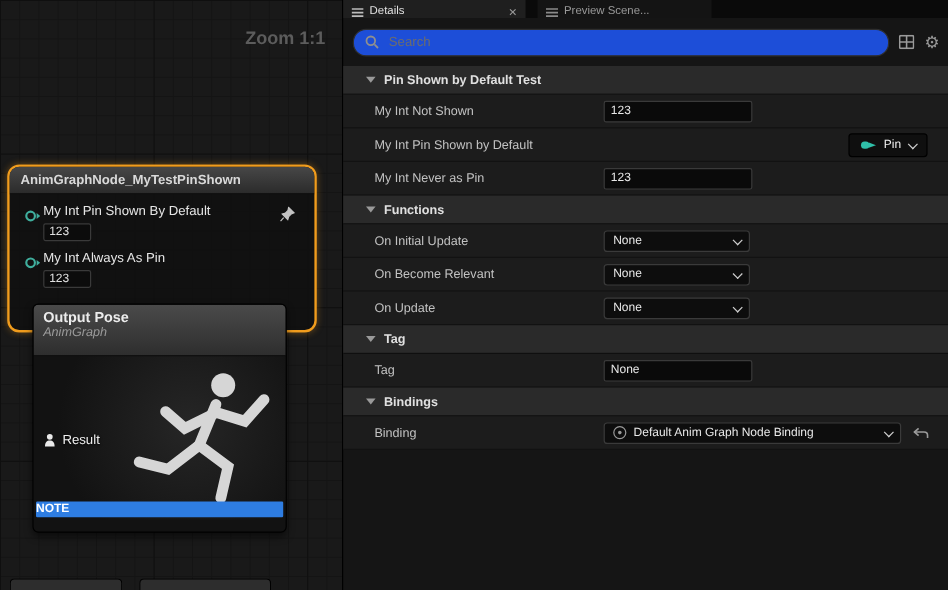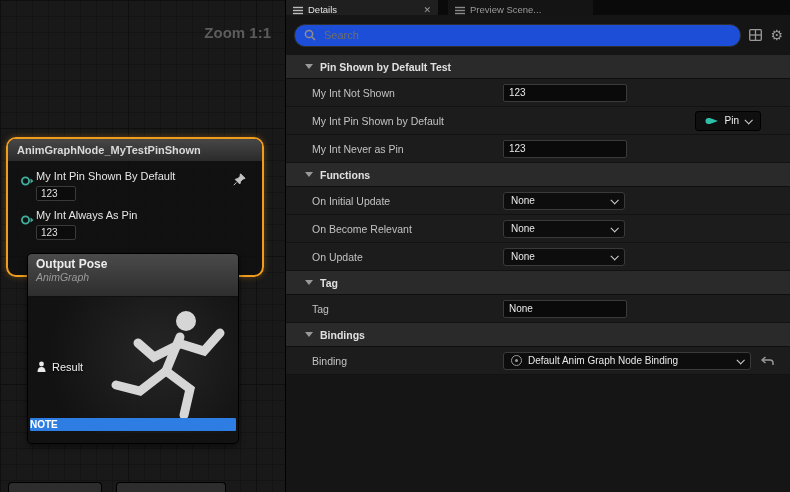--- a/index.html
+++ b/index.html
@@ -80,21 +80,21 @@
   .prop-label{width:217px;padding-left:26px;box-sizing:border-box;color:#c2c2c2;font-size:10.5px;
     white-space:nowrap;overflow:hidden;}
   .prop-ctrl{flex:1;display:flex;align-items:center;}
   .txt-input{width:112px;height:16px;background:#0a0a0a;border:1px solid #3a3a3a;border-radius:2px;
     color:#e8e8e8;font-size:10px;padding:0 5px;font-family:"Liberation Sans",sans-serif;}
   .dropdown{height:18px;background:#0d0d0d;border:1px solid #3a3a3a;border-radius:3px;
     display:flex;align-items:center;padding:0 7px;gap:6px;color:#e8e8e8;font-size:10px;box-sizing:border-box;}
   .dd-none{width:122px;justify-content:space-between;}
   .chev{display:inline-block;width:5px;height:5px;border-right:1.5px solid #cfcfcf;
     border-bottom:1.5px solid #cfcfcf;transform:rotate(45deg) translateY(-1px);}
-  .pin-button{margin-left:auto;margin-right:30px;height:18px;background:#0f0f0f;border:1px solid #000;
+  .pin-button{margin-left:auto;margin-right:18px;height:18px;background:#0f0f0f;border:1px solid #000;
     border-radius:3px;display:flex;align-items:center;gap:6px;padding:0 9px;color:#f0f0f0;font-size:10px;}
   .binding-dd{width:248px;}
   .binding-dd .dd-text{flex:1;white-space:nowrap;overflow:hidden;}
   .revert{margin-left:10px;color:#9a9a9a;}
   .circle-icon{width:11px;height:11px;border:1.5px solid #9a9a9a;border-radius:50%;
     display:inline-flex;align-items:center;justify-content:center;box-sizing:border-box;}
   .circle-icon i{width:3px;height:3px;background:#9a9a9a;border-radius:50%;}
 </style>
 </head>
 <body>

